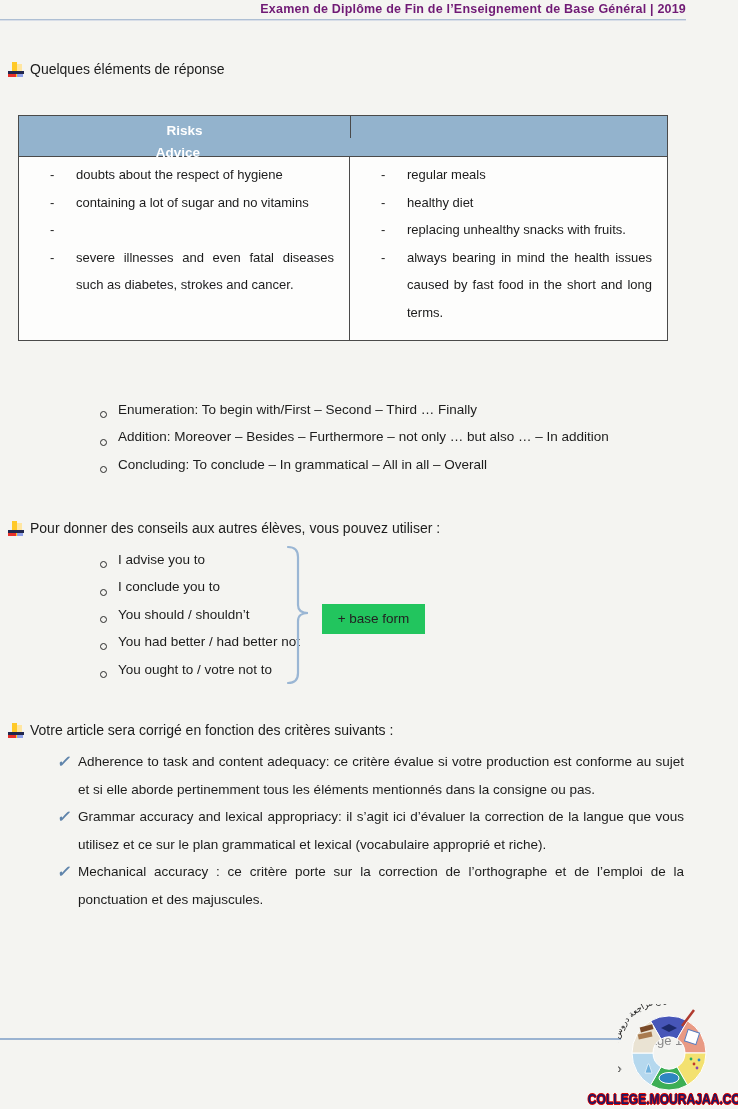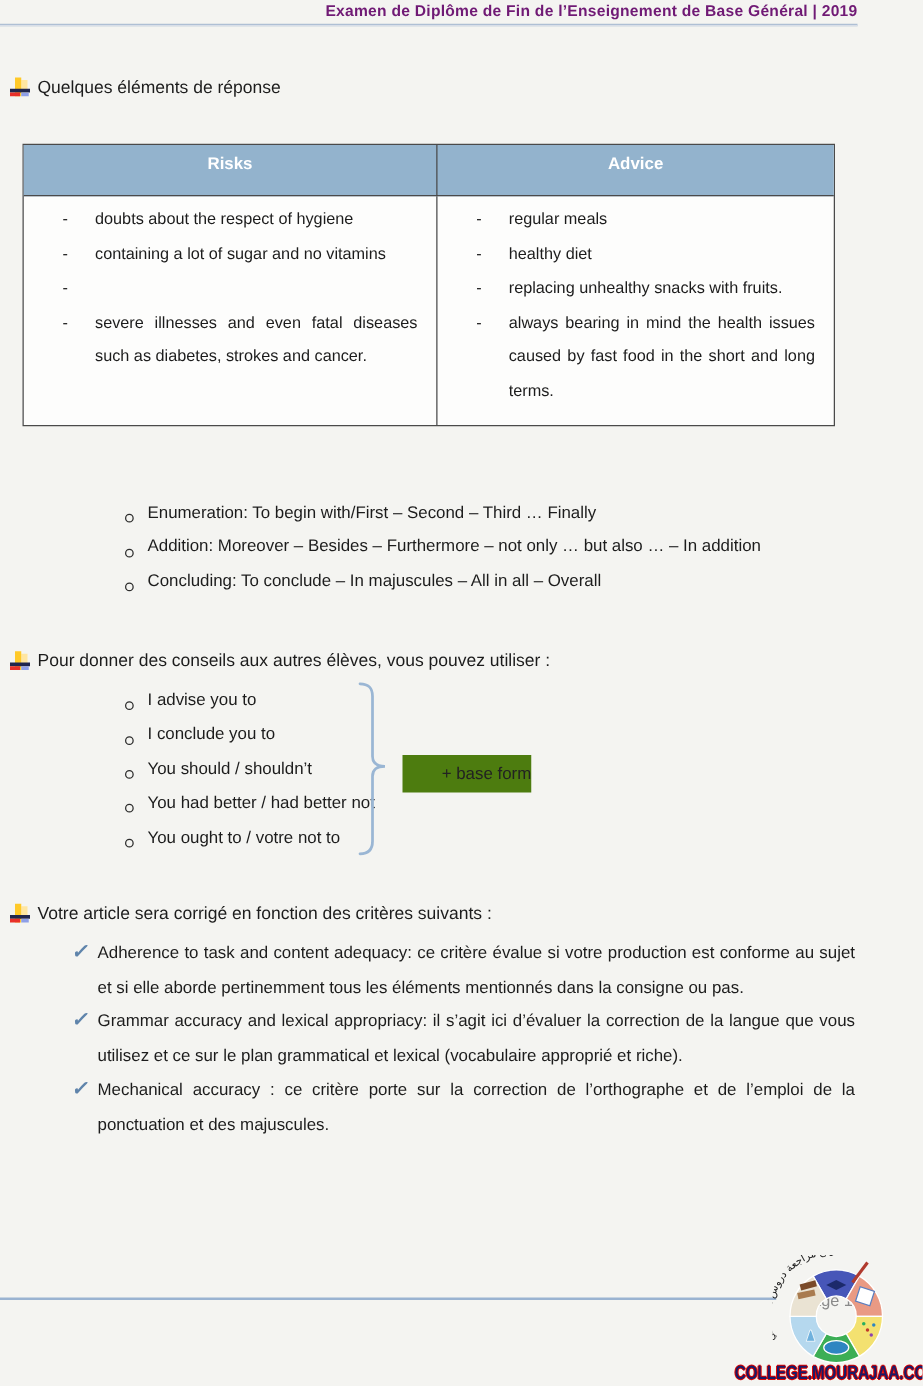--- a/index.html
+++ b/index.html
@@ -48,21 +48,21 @@
   .pi-blue  { left:9px;  top:11.5px; width:6px; height:3.5px; background:#8e9fe8; }
 
   .h-block { position:absolute; left:0; width:738px; height:22px;text-align:right; }
   .h-text { position:absolute; left:30px; top:0; font-size:14px; color:#1c1c1c; }
 
   
   .answer-table {
     position:absolute; top:115px; left:18px; width:650px;
     border:1px solid #4a4a4a; background:#fdfdfc;
   }
-  .t-header { display:flex; background:#93b3cd; border-bottom:1px solid #4a4a4a; height:41px; }
+  .t-header { display:flex; background:#93b3cd; border-bottom:1px solid #4a4a4a; height:41px;flex-direction:column; }
   .t-hcell {
     color:#ffffff; font-weight:bold; font-size:13.5px; text-align:center; padding-top:7px;
   }
   .t-hcell.c1 { width:332px; border-right:1px solid #4a4a4a; }
   .t-hcell.c2 { width:318px; }
   .t-body { display:flex; min-height:183px; }
   .t-cell { padding:4px 8px 10px 0; }
   .t-cell.c1 { width:332px; border-right:1px solid #4a4a4a; }
   .t-cell.c2 { width:318px; }
   .t-item { display:flex; font-size:13px; line-height:27.5px; }
@@ -79,21 +79,21 @@
   .check-mark {
     flex:none; width:23px; margin-left:55px; color:#5f84ab; font-size:16px;
     transform:skewX(-12deg); font-weight:bold;
   }
   .check-text { width:606px; text-align:justify; }
 
   
   .bracket-svg { position:absolute; left:284px; top:545px; }
   .base-form-box {
     position:absolute; left:322px; top:604px; width:103px; height:30px;
-    background:#4d7c0f; font-size:13.5px; color:#222; text-align:right; line-height:30px;
+    background:#22c55e; font-size:13.5px; color:#222; text-align:center; line-height:30px;
   }
   .list-col { position:absolute; left:0; width:738px; }
 </style>
 </head>
 <body>
 
 <div class="page">
 
   <div class="header">
     <div class="header-title">Examen de Diplôme de Fin de l’Enseignement de Base Général | 2019</div>
@@ -159,21 +159,21 @@
     <div class="o-item">
         <span class="o-marker"></span>
         <span>Enumeration: To begin with/First – Second – Third … Finally</span>
       </div>
     <div class="o-item">
         <span class="o-marker"></span>
         <span>Addition: Moreover – Besides – Furthermore – not only … but also … – In addition</span>
       </div>
     <div class="o-item">
         <span class="o-marker"></span>
-        <span>Concluding: To conclude – In majuscules – All in all – Overall</span>
+        <span>Concluding: To conclude – In grammatical – All in all – Overall</span>
       </div>
   </div>
 
   <div class="h-block" style="top:520px;">
     <div class="plus-icon">
       <span class="pi-echo"></span>
         <span class="pi-vbar"></span>
         <span class="pi-hbar"></span>
         <span class="pi-red"></span>
         <span class="pi-blue"></span>

